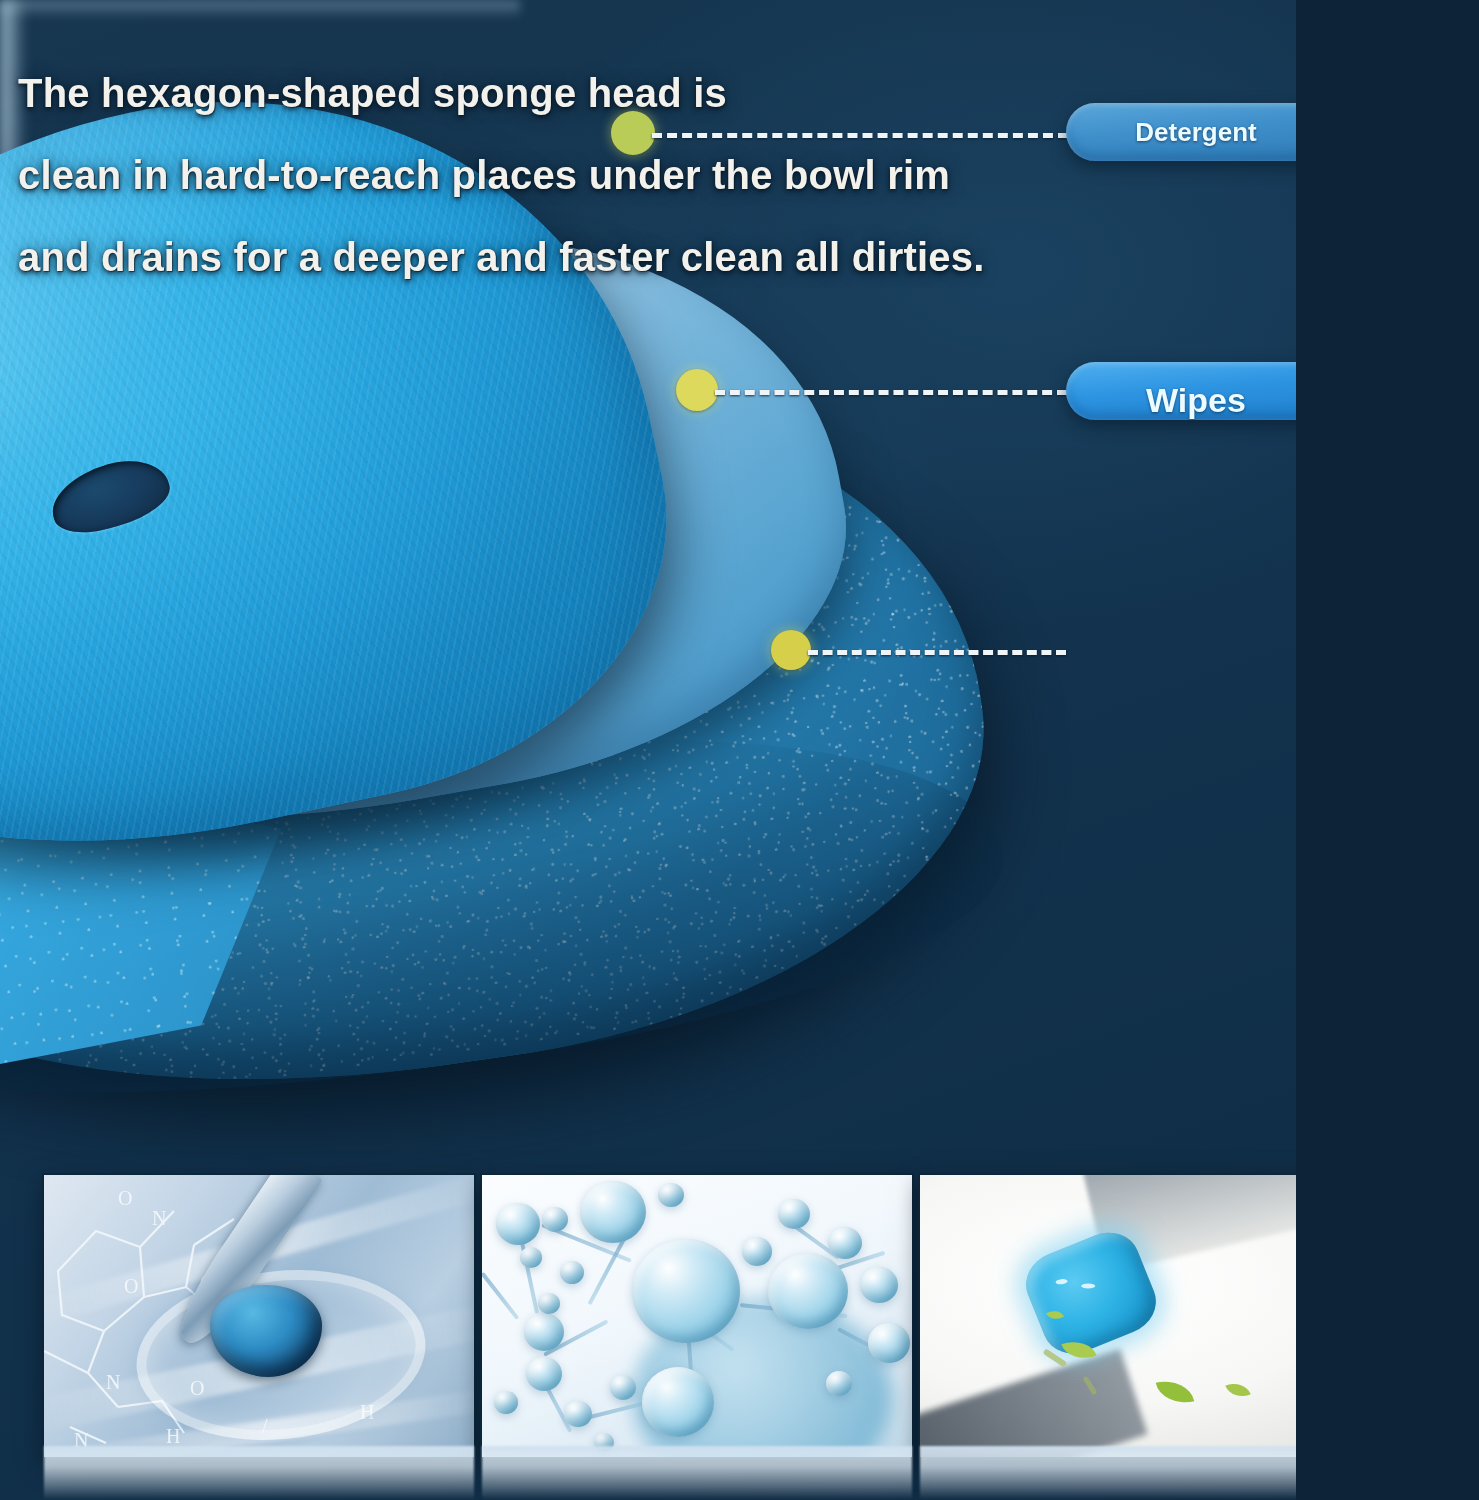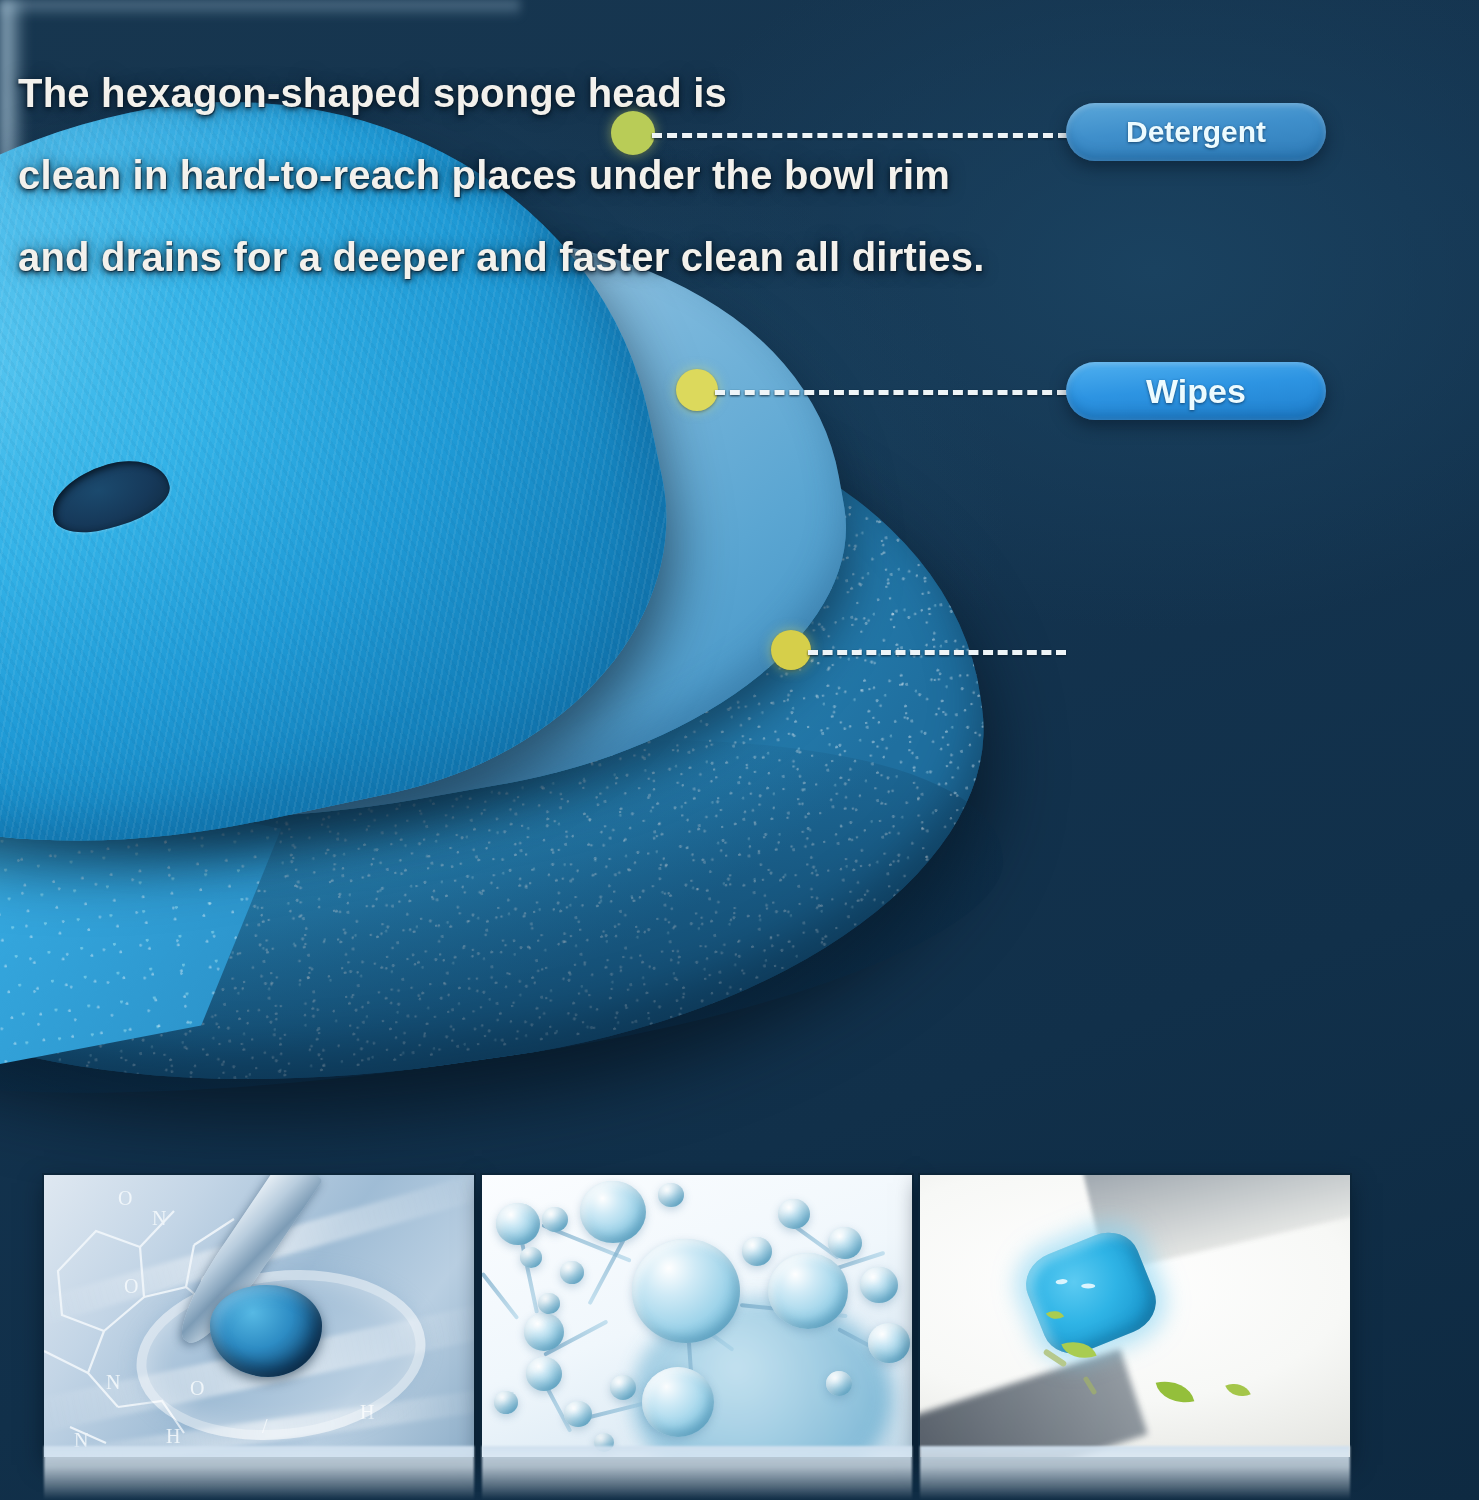--- a/index.html
+++ b/index.html
@@ -1,21 +1,21 @@
 <!DOCTYPE html>
 <html><head>
 <meta charset="utf-8">
 <title>Sponge Head Product Infographic</title>
 <style>
   * { margin:0; padding:0; box-sizing:border-box; }
   html,body { background:#0d2438; }
 
   .canvas {
     position:relative;
-    width:1479px; height:1500px;
+    width:1296px; height:1500px;
     overflow:hidden;
     font-family:"Liberation Sans", sans-serif;
     background:
       radial-gradient(ellipse 1100px 700px at 22% 34%, #1d4a68 0%, rgba(29,74,104,0) 62%),
       radial-gradient(ellipse 900px 600px at 78% 18%, #1a4260 0%, rgba(26,66,96,0) 60%),
       linear-gradient(160deg, #17364f 0%, #143450 35%, #11304a 70%, #0e2a42 100%);
   }
 
   
   .edge-glow-left {
@@ -156,21 +156,21 @@
     position:absolute;
     display:flex; align-items:center; justify-content:center;
     border-radius:999px;
     color:#ecfbff;
     font-weight:bold;
     text-shadow:0 1px 3px rgba(10,45,80,.75);
     box-shadow:0 6px 16px rgba(5,22,38,.55), inset 0 2px 6px rgba(255,255,255,.28), inset 0 -6px 12px rgba(10,70,120,.35);
     white-space:nowrap;
   }
   .pill.detergent { background:linear-gradient(175deg,#5aa7da 0%, #3f8fcb 45%, #2f7cb8 100%); }
-  .pill.wipes     { background:linear-gradient(175deg,#4fb0f0 0%, #2d94e2 46%, #1f7fcd 100%); }
+  .pill.wipes     { background:linear-gradient(175deg,#4fb0f0 0%, #2d94e2 46%, #1f7fcd 100%);align-items:flex-end; }
   .pill.polyester { background:linear-gradient(175deg,#62add9 0%, #4694cd 46%, #3480bd 100%); }
 
   
   .thumbs { position:absolute; left:0; top:1175px; width:1479px; height:282px; }
   .thumb {
     position:absolute; top:0; height:282px; overflow:hidden;
     box-shadow:0 0 0 2px rgba(12,38,58,.9), 0 8px 22px rgba(4,16,28,.6);
   }
   .thumb.t1 { left:44px;  width:430px; }
   .thumb.t2 { left:482px; width:430px; }
@@ -269,21 +269,21 @@
     <div class="layer-top"></div>
     <div class="sponge-hole"></div>
   </div>
 
   <div class="headline">The hexagon-shaped sponge head is
  clean in hard-to-reach places under the bowl rim
 and drains for a deeper and faster clean all dirties.</div>
 
   <div class="callout-dot" style="left:611px; top:111px; width:44px; height:44px; background:#b9cc57;"></div>
   <div class="leader-line" style="left:652px; top:133px; width:416px;"></div>
-  <div class="pill detergent" style="left:1066px; top:103px; width:260px; height:58px; font-size:30px;">
+  <div class="pill detergent" style="left:1066px; top:103px; width:260px; height:58px; font-size:26px;">
     <span>Detergent</span>
   </div>
 
   <div class="callout-dot" style="left:676px; top:369px; width:42px; height:42px; background:#dcd95c;"></div>
   <div class="leader-line" style="left:715px; top:390px; width:352px;"></div>
   <div class="pill wipes" style="left:1066px; top:362px; width:260px; height:58px; font-size:34px;">
     <span>Wipes</span>
   </div>
 
   <div class="callout-dot" style="left:771px; top:630px; width:40px; height:40px; background:#d6cf4a;"></div>

